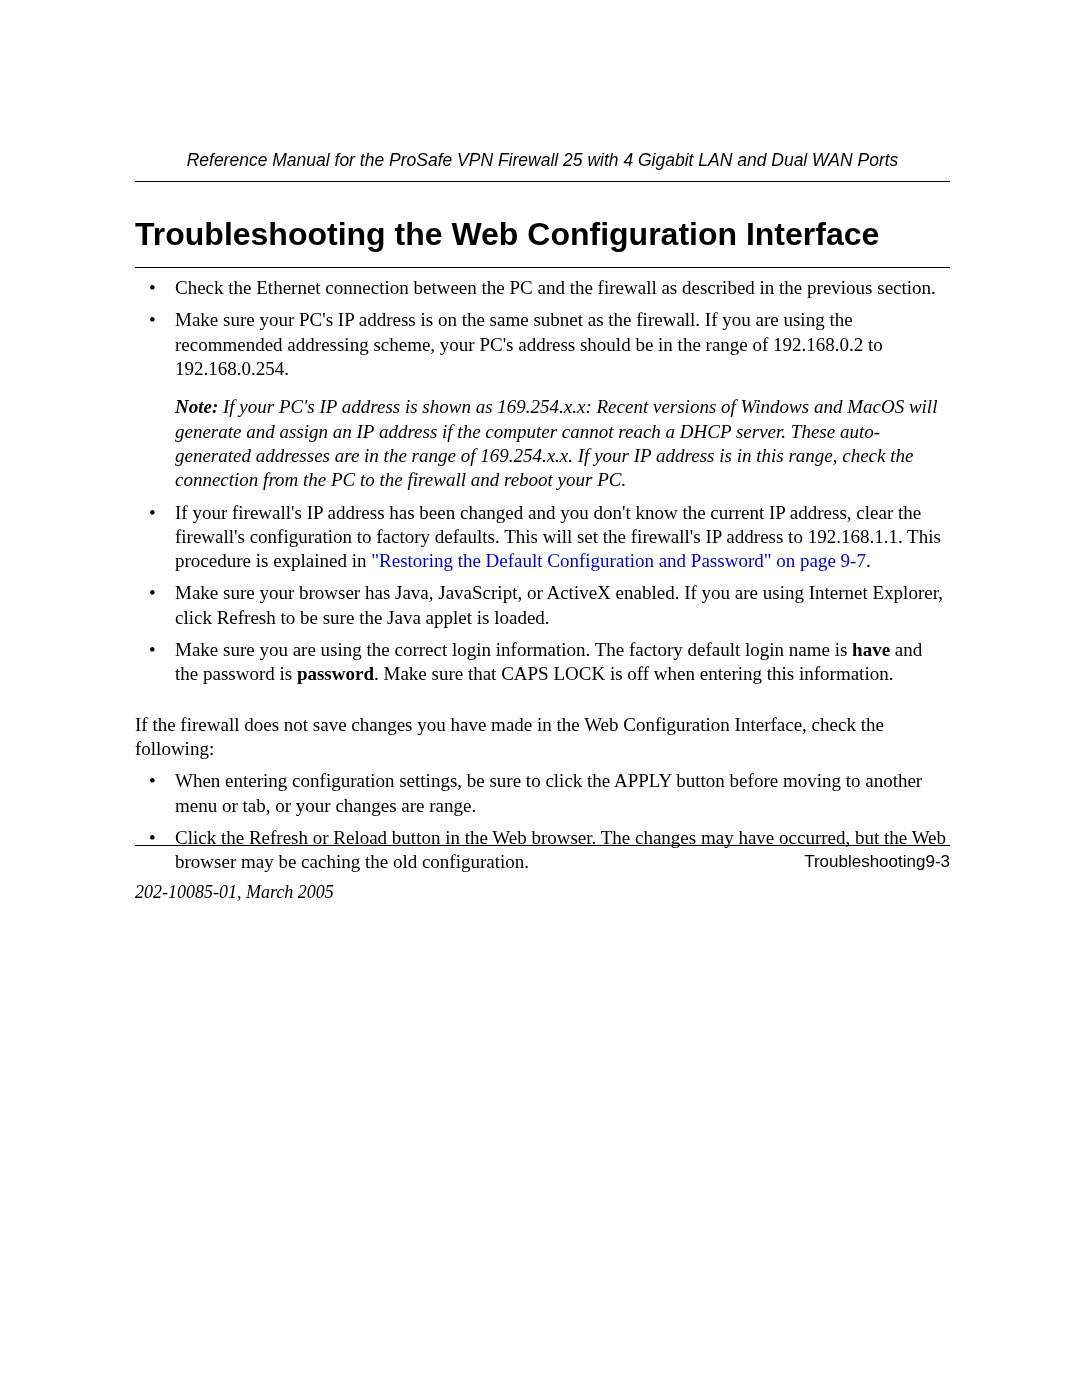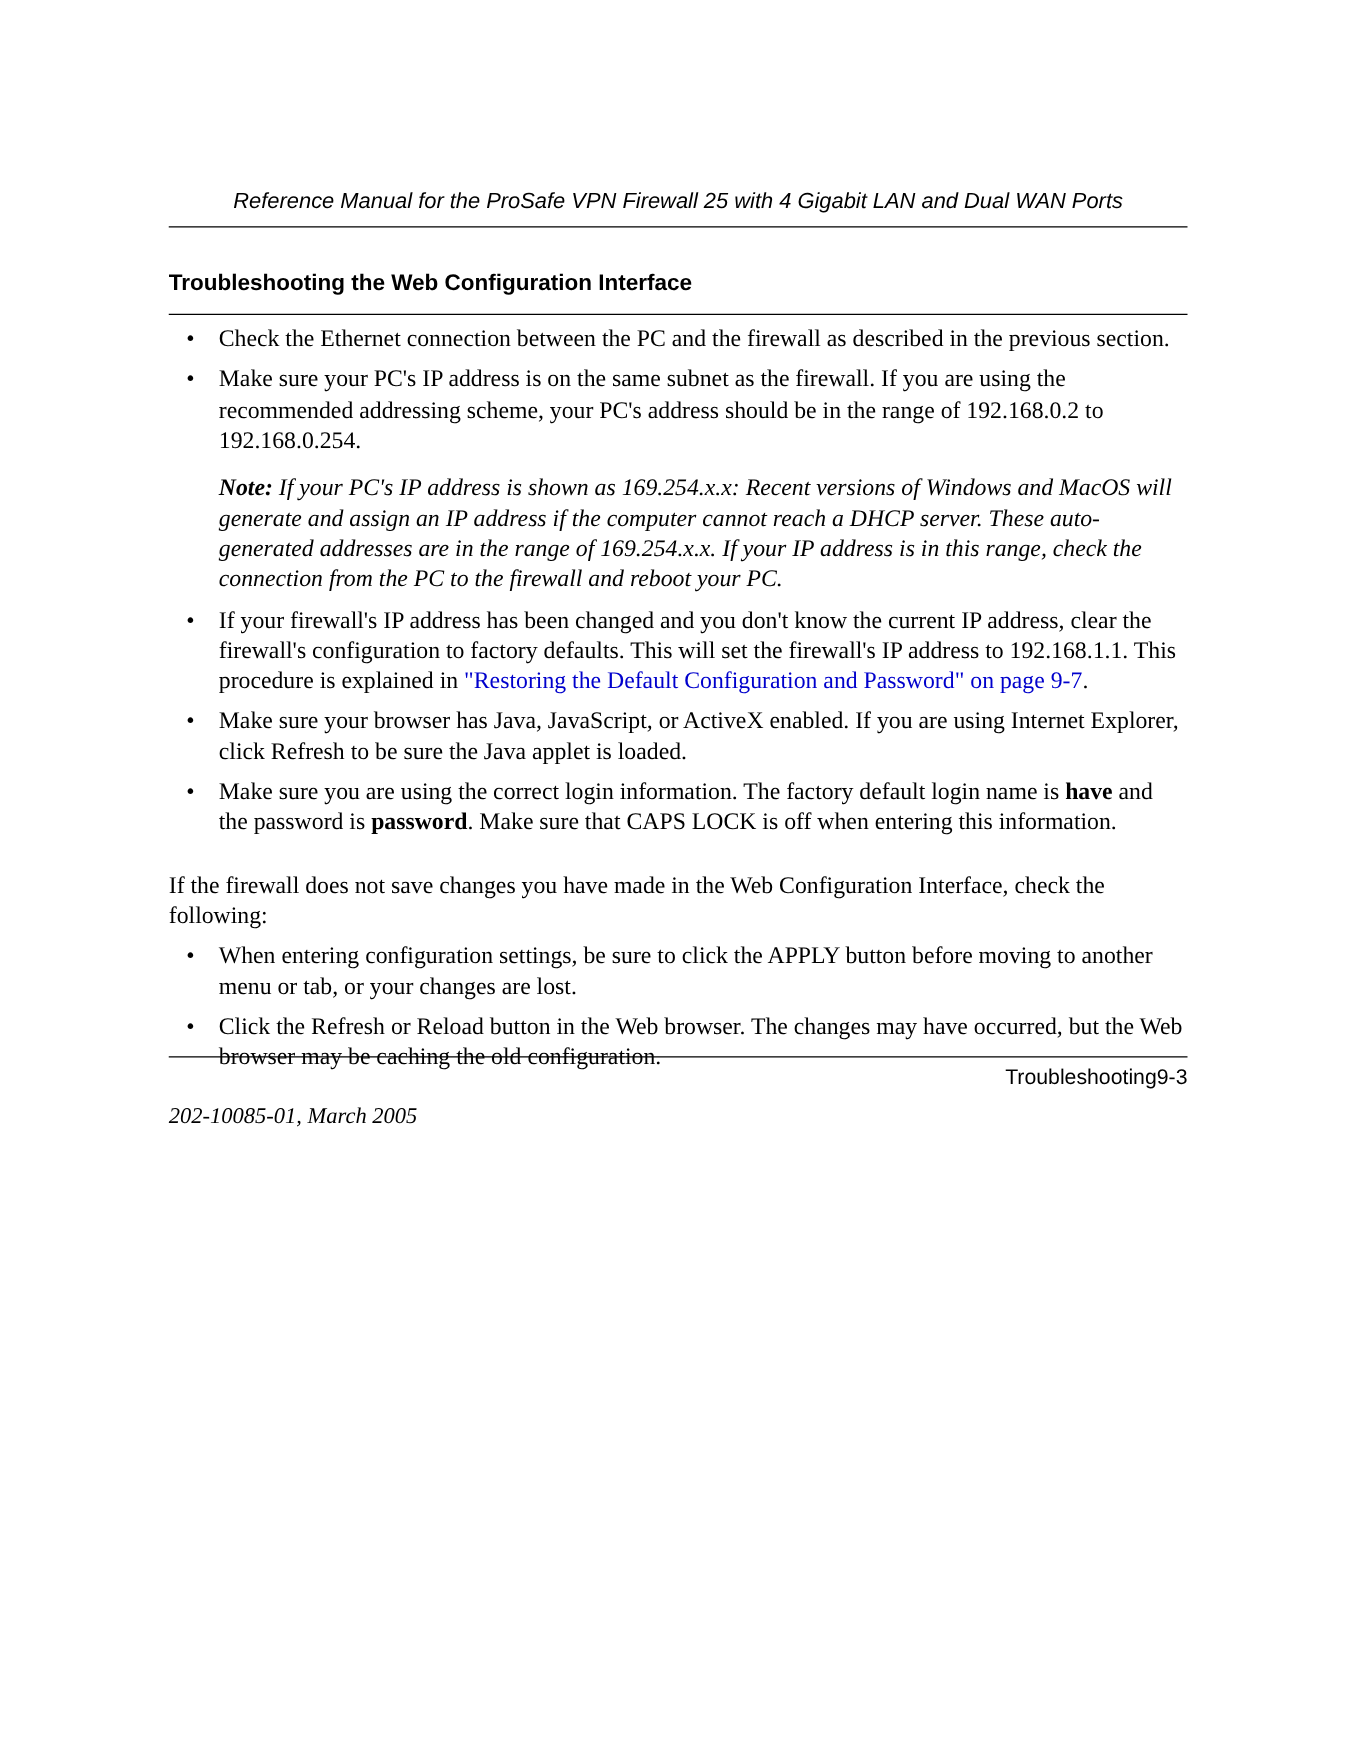--- a/index.html
+++ b/index.html
@@ -22,21 +22,21 @@
     font-style: italic;
     font-family: Arial, Helvetica, sans-serif;
     font-size: 17.5px;
     text-align: center;
     padding-bottom: 10px;
     border-bottom: 1.5px solid #000;
   }
   h1.section-title {
     font-family: Arial, Helvetica, sans-serif;
     font-weight: bold;
-    font-size: 18px;
+    font-size: 32px;
     margin: 34px 0 8px 0;
     padding-bottom: 14px;
     border-bottom: 1.5px solid #000;
   }
   p.body {
     font-size: 19px;
     line-height: 1.28;
     margin: 26px 0 0 0;
   }
   ul.bullets {
@@ -124,21 +124,21 @@
     </li>
     <li>
       <span>Make sure you are using the correct login information. The factory default login name is </span><span class="bold">have</span><span> and the password is </span><span class="bold">password</span><span>. Make sure that CAPS LOCK is off when entering this information.</span>
     </li>
   </ul>
 
   <p class="body">If the firewall does not save changes you have made in the Web Configuration Interface, check the following:</p>
 
   <ul class="bullets">
     <li>
-      <span>When entering configuration settings, be sure to click the APPLY button before moving to another menu or tab, or your changes are lost.</span>
+      <span>When entering configuration settings, be sure to click the APPLY button before moving to another menu or tab, or your changes are range.</span>
     </li>
     <li>
       <span>Click the Refresh or Reload button in the Web browser. The changes may have occurred, but the Web browser may be caching the old configuration.</span>
     </li>
   </ul>
 
   <div class="footer-area">
     <div class="footer-rule"></div>
     <div class="footer-line">
       <span>Troubleshooting</span>

